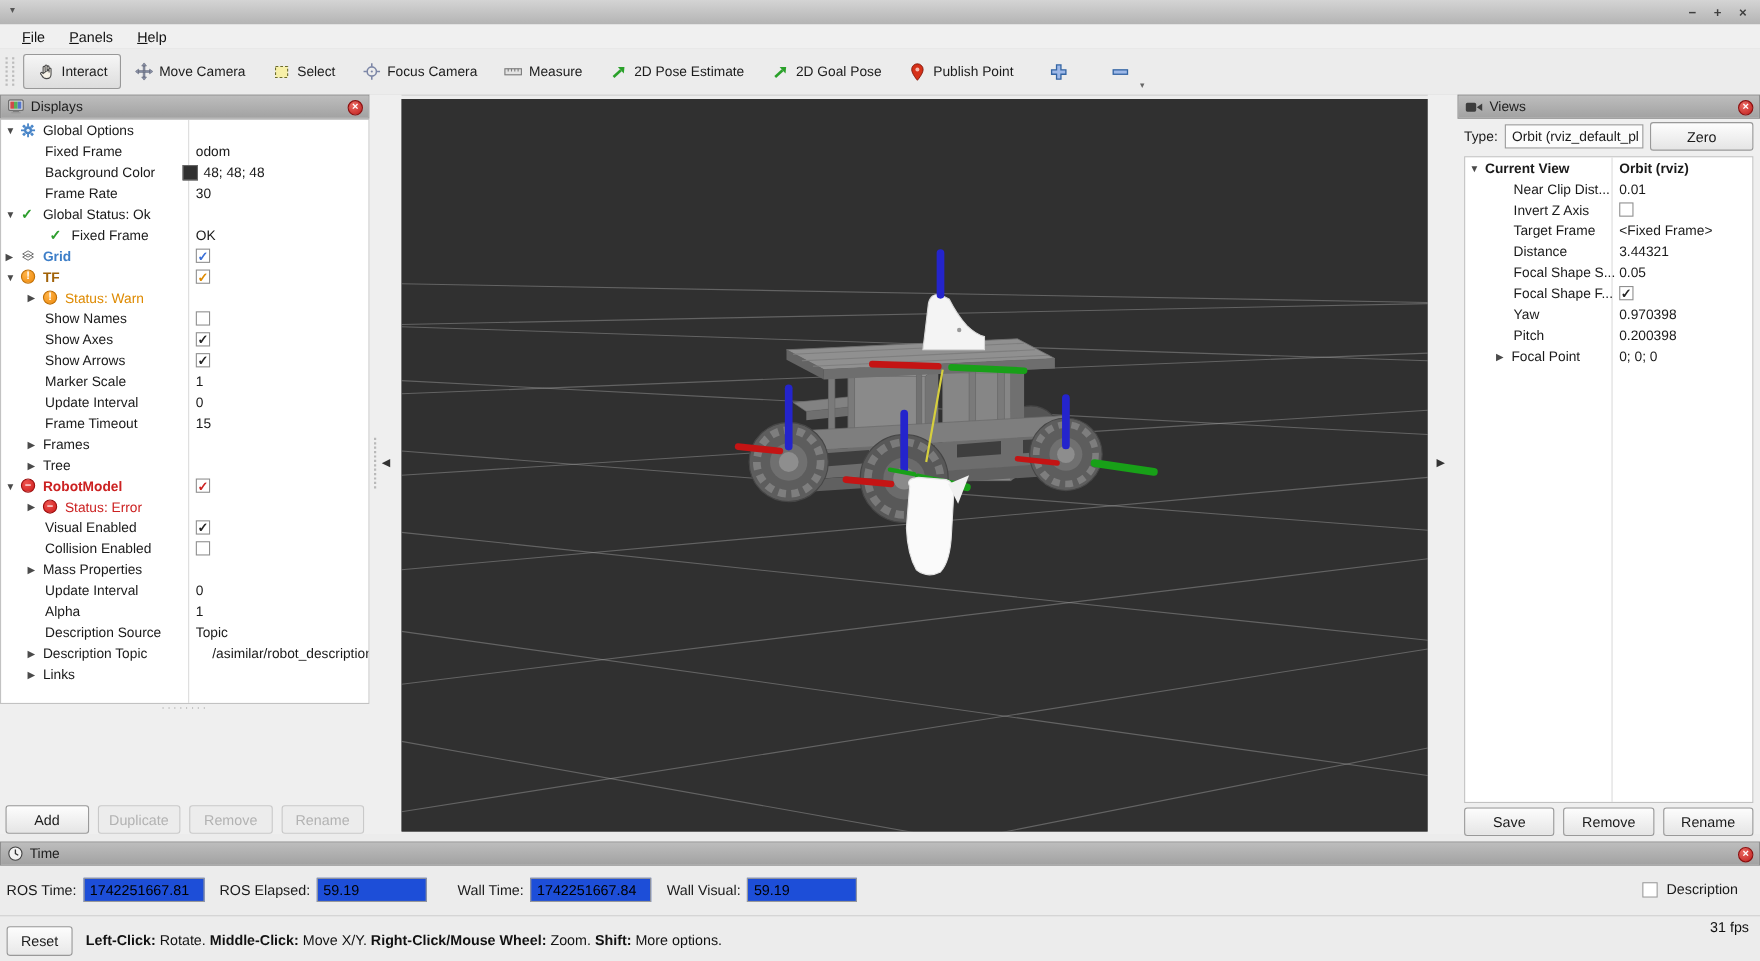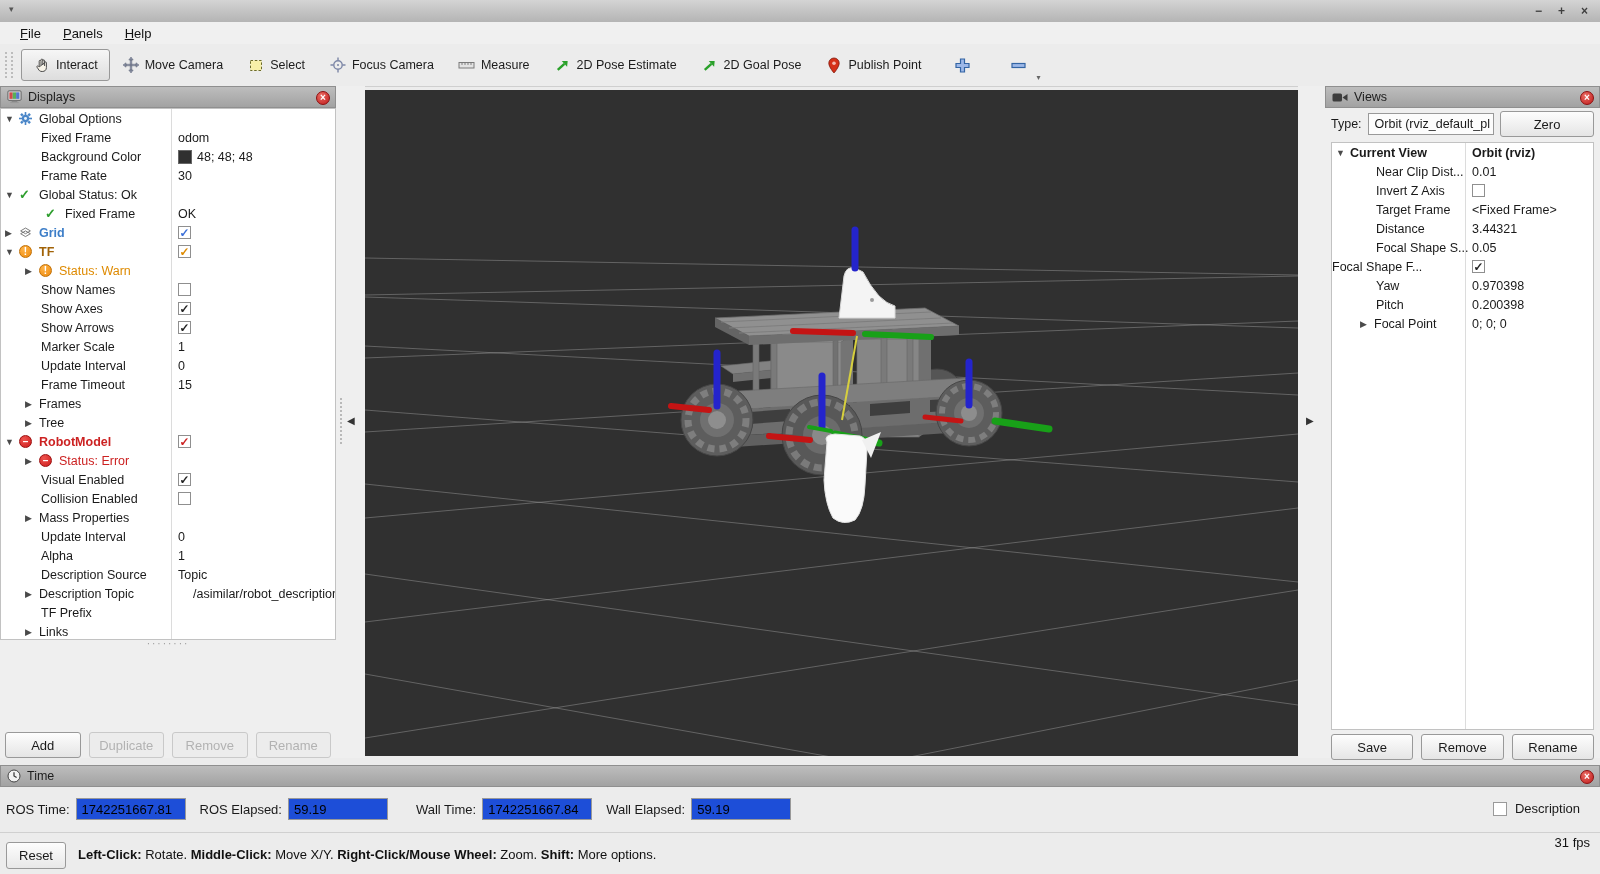--- a/index.html
+++ b/index.html
@@ -259,21 +259,21 @@
             <span class="lbl">Fixed Frame</span>
           </div>
           <div class="val" style="left: 170px;">
             <span>odom</span>
           </div>
         </div>
         <div class="trow">
           <div class="tleft" style="padding-left: 40px;">
             <span class="lbl">Background Color</span>
           </div>
-          <div class="val" style="left: 170px;">
+          <div class="val" style="left: 158px;">
             <span class="swatch"></span>
             <span>48; 48; 48</span>
           </div>
         </div>
         <div class="trow">
           <div class="tleft" style="padding-left: 40px;">
             <span class="lbl">Frame Rate</span>
           </div>
           <div class="val" style="left: 170px;">
             <span>30</span>
@@ -469,26 +469,20 @@
           </div>
         </div>
         <div class="trow">
           <div class="tleft" style="padding-left: 24px;">
             <span class="exp">▶</span>
             <span class="lbl">Description Topic</span>
           </div>
           <div class="val" style="left: 185px;">
             <span>/asimilar/robot_description</span>
           </div>
-        </div>
-        <div class="trow">
-          <div class="tleft" style="padding-left: 40px;">
-            <span class="lbl">TF Prefix</span>
-          </div>
-          <div class="val" style="left: 170px;"></div>
         </div>
         <div class="trow">
           <div class="tleft" style="padding-left: 24px;">
             <span class="exp">▶</span>
             <span class="lbl">Links</span>
           </div>
           <div class="val" style="left: 170px;"></div>
         </div>
       </div>
     <div class="splitter">········</div>
@@ -682,21 +676,21 @@
         </div>
         <div class="trow">
           <div class="tleft" style="padding-left: 44px;">
             <span class="lbl">Focal Shape S...</span>
           </div>
           <div class="val" style="left: 133px;">
             <span>0.05</span>
           </div>
         </div>
         <div class="trow">
-          <div class="tleft" style="">
+          <div class="tleft" style="padding-left: 44px;">
             <span class="lbl">Focal Shape F...</span>
           </div>
           <div class="val" style="left: 133px;">
             <span class="cb" style="color: rgb(34, 34, 34);">✓</span>
           </div>
         </div>
         <div class="trow">
           <div class="tleft" style="padding-left: 44px;">
             <span class="lbl">Yaw</span>
           </div>
@@ -747,21 +741,21 @@
         </span>
       <span class="tg">
           <span>ROS Elapsed:</span>
           <input class="tin" style="width: 100px;" value="59.19">
         </span>
       <span class="tg" style="margin-left:14px">
           <span>Wall Time:</span>
           <input class="tin" style="width: 110px;" value="1742251667.84">
         </span>
       <span class="tg">
-          <span>Wall Elapsed:</span>
+          <span>Wall Visual:</span>
           <input class="tin" style="width: 100px;" value="59.19">
         </span>
     </div>
     <div class="expchk">
       <span class="cbsq"></span>
       <span>Description</span>
     </div>
   </div>
 
   <div class="statusbar">

